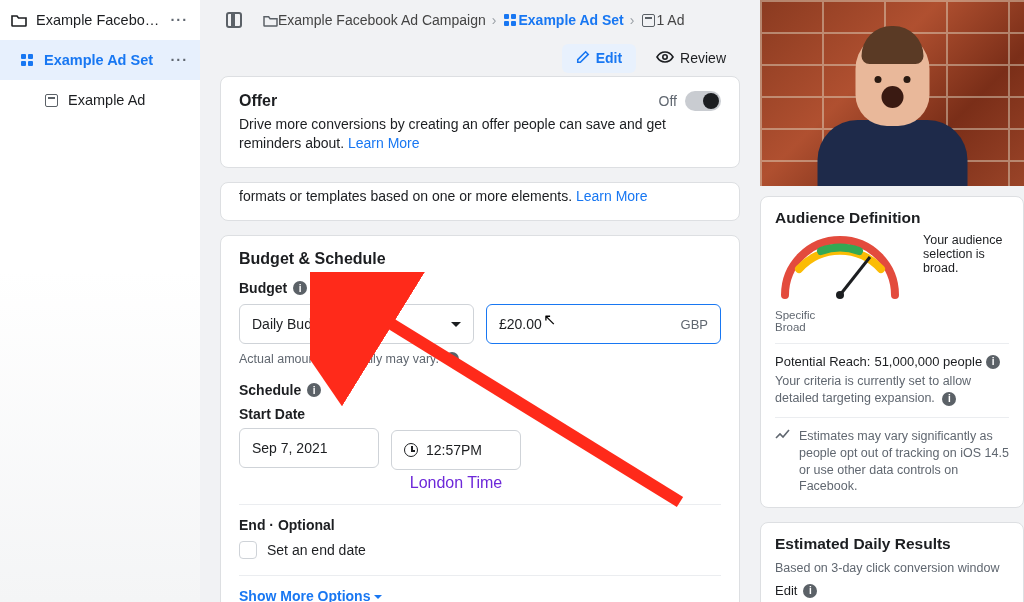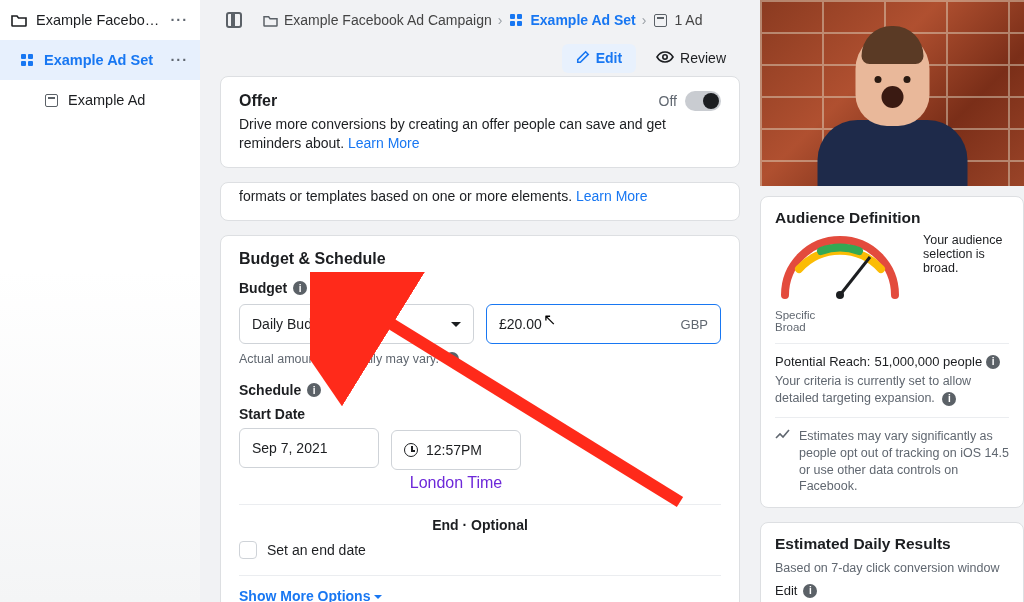--- a/index.html
+++ b/index.html
@@ -66,21 +66,21 @@
     height: 100%;
   }
   .crumbbar {
     height: 40px;
     display: flex; align-items: center;
     gap: 6px;
     padding-left: 16px;
     font-size: 14px;
     color: #444;
   }
-  .crumb { display: inline-flex; align-items: center; gap: 6px; cursor: pointer; }
+  .crumb { display: inline-flex; align-items: center; cursor: pointer; }
   .crumb.active { color: #1877f2; font-weight: 600; }
   .chev { color: #9aa0a6; }
   .ic-sm { width:16px; height:16px; display:inline-flex; align-items:center; justify-content:center; }
 
   .editbar {
     height: 36px;
     display: flex; justify-content: flex-end; align-items: center;
     gap: 20px;
     padding-right: 24px;
   }
@@ -145,21 +145,21 @@
   .sched-row { display: flex; gap: 12px; align-items: flex-start; }
   .sched-col .field-label { font-weight: 600; }
   .date-box, .time-box {
     border: 1px solid #cfd3d8; border-radius: 6px; height: 40px;
     display: flex; align-items: center; padding: 0 12px; background: #fff;
     min-width: 140px;
   }
   .time-box { min-width: 130px; gap: 8px; }
   .tz { color: #6d28d9; font-size: 16px; text-align: center; margin-top: 4px; }
 
-  .end-row { margin-top: 12px; border-top: 1px solid #ebedf0; padding-top: 12px; text-align: center; }
+  .end-row { margin-top: 12px; border-top: 1px solid #ebedf0; padding-top: 12px; }
   .end-label { font-weight: 600; }
   .chk-row { display: flex; align-items: center; gap: 10px; margin-top: 8px; }
   .chk {
     width: 18px; height: 18px; border: 1px solid #cfd3d8; border-radius: 4px; background: #fff;
   }
 
   .more-opt { margin-top: 16px; border-top: 1px solid #ebedf0; padding-top: 12px; }
   .more-opt a { font-weight: 600; }
   .more-opt .caret-sm {
     display: inline-block; margin-left: 4px;
@@ -492,21 +492,21 @@
         <svg width="16" height="12" viewBox="0 0 16 12" fill="none" stroke="#606770" stroke-width="1.6">
             <path d="M1 10l4-4 3 3 6-7"></path>
           </svg>
       </span>
       <span class="rtext">Estimates may vary significantly as people opt out of tracking on iOS 14.5 or use other data controls on Facebook.</span>
     </div>
   </div>
 
   <div class="rcard">
     <h3>Estimated Daily Results</h3>
-    <div class="sub">Based on 7-day click conversion window</div>
+    <div class="sub">Based on 3-day click conversion window</div>
     <div style="display:flex; align-items:center; gap:6px; margin-top:8px">
       <span>Edit</span>
       <span class="info-dot">i</span>
     </div>
     <div class="reach-val">1.2K - 3.4K</div>
 
   </div>
 
 </div>
 

